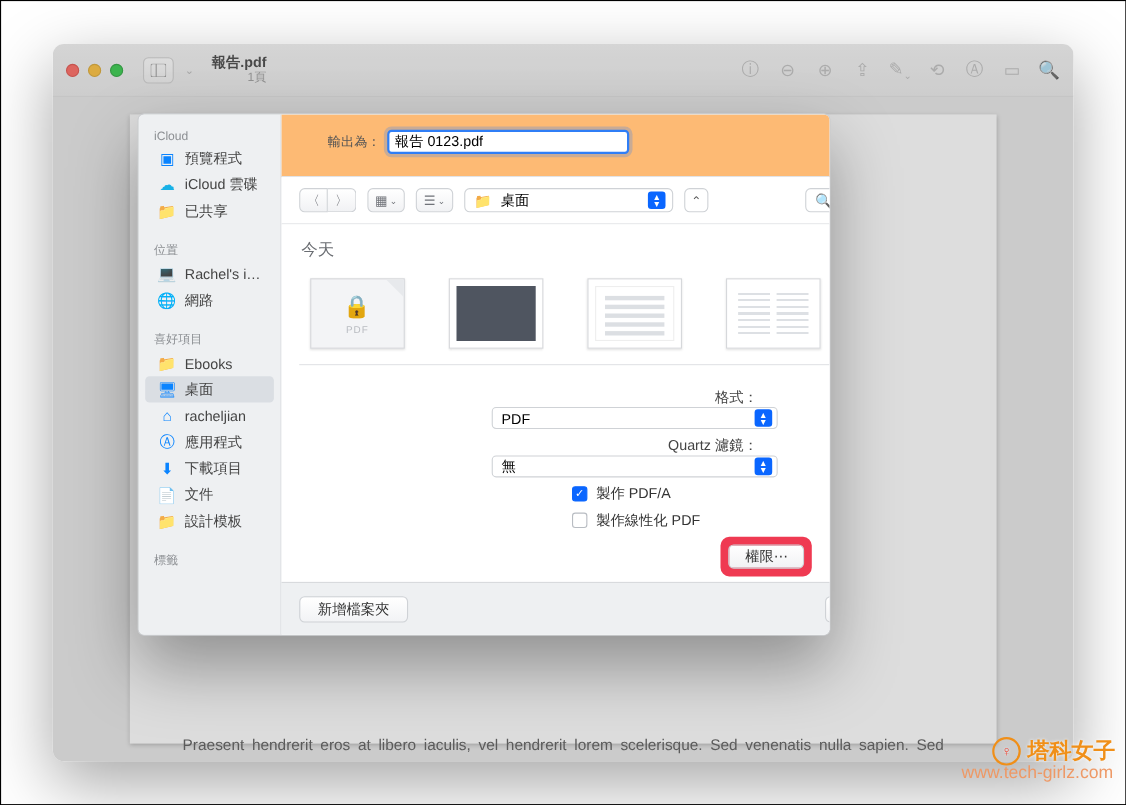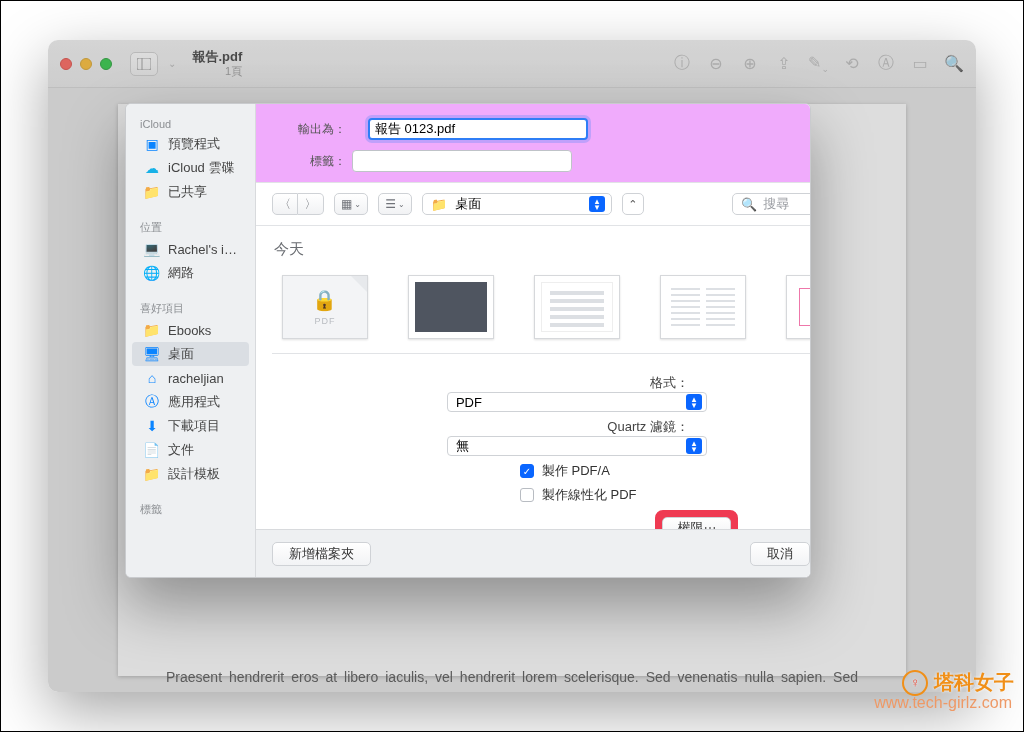--- a/index.html
+++ b/index.html
@@ -41,42 +41,42 @@
     width: 788px; background:#fff; box-shadow: 0 1px 4px rgba(0,0,0,.25);
     padding: 28px 48px; color:#525252; font-size:14px; line-height:1.7;
     text-align: justify;
   }
 
   
   .dim { position:absolute; inset:0; background:rgba(120,120,120,.25); }
 
   
   .sheet {
-    position:absolute; left:125px; top:103px; width:686px; height:475px;
+    position:absolute; left:125px; top:103px; width:630px; height:475px;
     background:#eef0f2; border:1px solid #c9cbce; border-radius:6px;
     box-shadow: 0 28px 60px rgba(0,0,0,.35);
     display:flex; overflow:hidden;
   }
   .sidebar { width:140px; background:#eef0f2; border-right:1px solid #d8dadd; padding:8px 0; font-size:13px; color:#444;}
   .side-h { font-size:11px; color:#8c8f93; padding:6px 14px 2px; }
   .side-i { display:flex; align-items:center; gap:8px; padding:4px 12px; height:24px; border-radius:4px; margin:0 6px;}
   .side-i.sel { background:#dadee3; }
   .side-i .lbl { white-space:nowrap; overflow:hidden; text-overflow:ellipsis; }
   .ic { width:16px; height:16px; display:flex; align-items:center; justify-content:center; font-size:14px;}
 
   .main { flex:1; display:flex; flex-direction:column; background:#fff; }
 
-  .toprows { padding:14px 20px 10px; border-bottom:1px solid #e1e3e6; background:#f0abfc;}
+  .toprows { padding:14px 20px 10px; border-bottom:1px solid #e1e3e6; background:#fdba74;}
   .row { display:flex; align-items:center; margin-bottom:10px; }
   .row .lab { width:76px; text-align:right; font-size:12px; color:#555; padding-right:6px;}
   .tfield {
     height:22px; border:1px solid #bfc3c8; border-radius:4px; padding:0 6px; font-size:13px;
     background:#fff; display:flex; align-items:center;
   }
-  .tfield.focus { border:2px solid #2f7ef6; box-shadow: 0 0 0 3px rgba(47,126,246,.25); padding:0 5px; height:22px;margin-left:16px;}
+  .tfield.focus { border:2px solid #2f7ef6; box-shadow: 0 0 0 3px rgba(47,126,246,.25); padding:0 5px; height:22px;}
   .tfield input { border:0; outline:0; width:100%; font-size:13px; background:transparent;}
 
   .navrow { display:flex; align-items:center; gap:10px; padding:10px 16px; border-bottom:1px solid #e1e3e6; background:#fff;}
   .seg { display:flex; }
   .segbtn {
     width:26px; height:22px; border:1px solid #cfd2d6; background:linear-gradient(#fff,#f1f2f4);
     display:flex; align-items:center; justify-content:center; color:#707379; font-size:12px;
   }
   .segbtn:first-child { border-radius:5px 0 0 5px;}
   .segbtn:last-child  { border-radius:0 5px 5px 0; border-left:0;}
@@ -263,24 +263,20 @@
 
   <div class="main">
 
     <div class="toprows">
       <div class="row">
         <div class="lab">輸出為：</div>
         <div class="tfield focus" style="width:220px">
           <input value="報告 0123.pdf" style="">
         </div>
       </div>
-      <div class="row" style="margin-bottom:0">
-        <div class="lab">標籤：</div>
-        <div class="tfield" style="width:220px"></div>
-      </div>
     </div>
 
     <div class="navrow">
       <div class="seg">
         <div class="segbtn">〈</div>
         <div class="segbtn">〉</div>
       </div>
       <div class="segbtn solo wide">▦ <span style="font-size:8px;margin-left:2px">⌄</span></div>
       <div class="segbtn solo wide">☰ <span style="font-size:8px;margin-left:2px">⌄</span></div>
       <div class="pop" style="width:190px">

